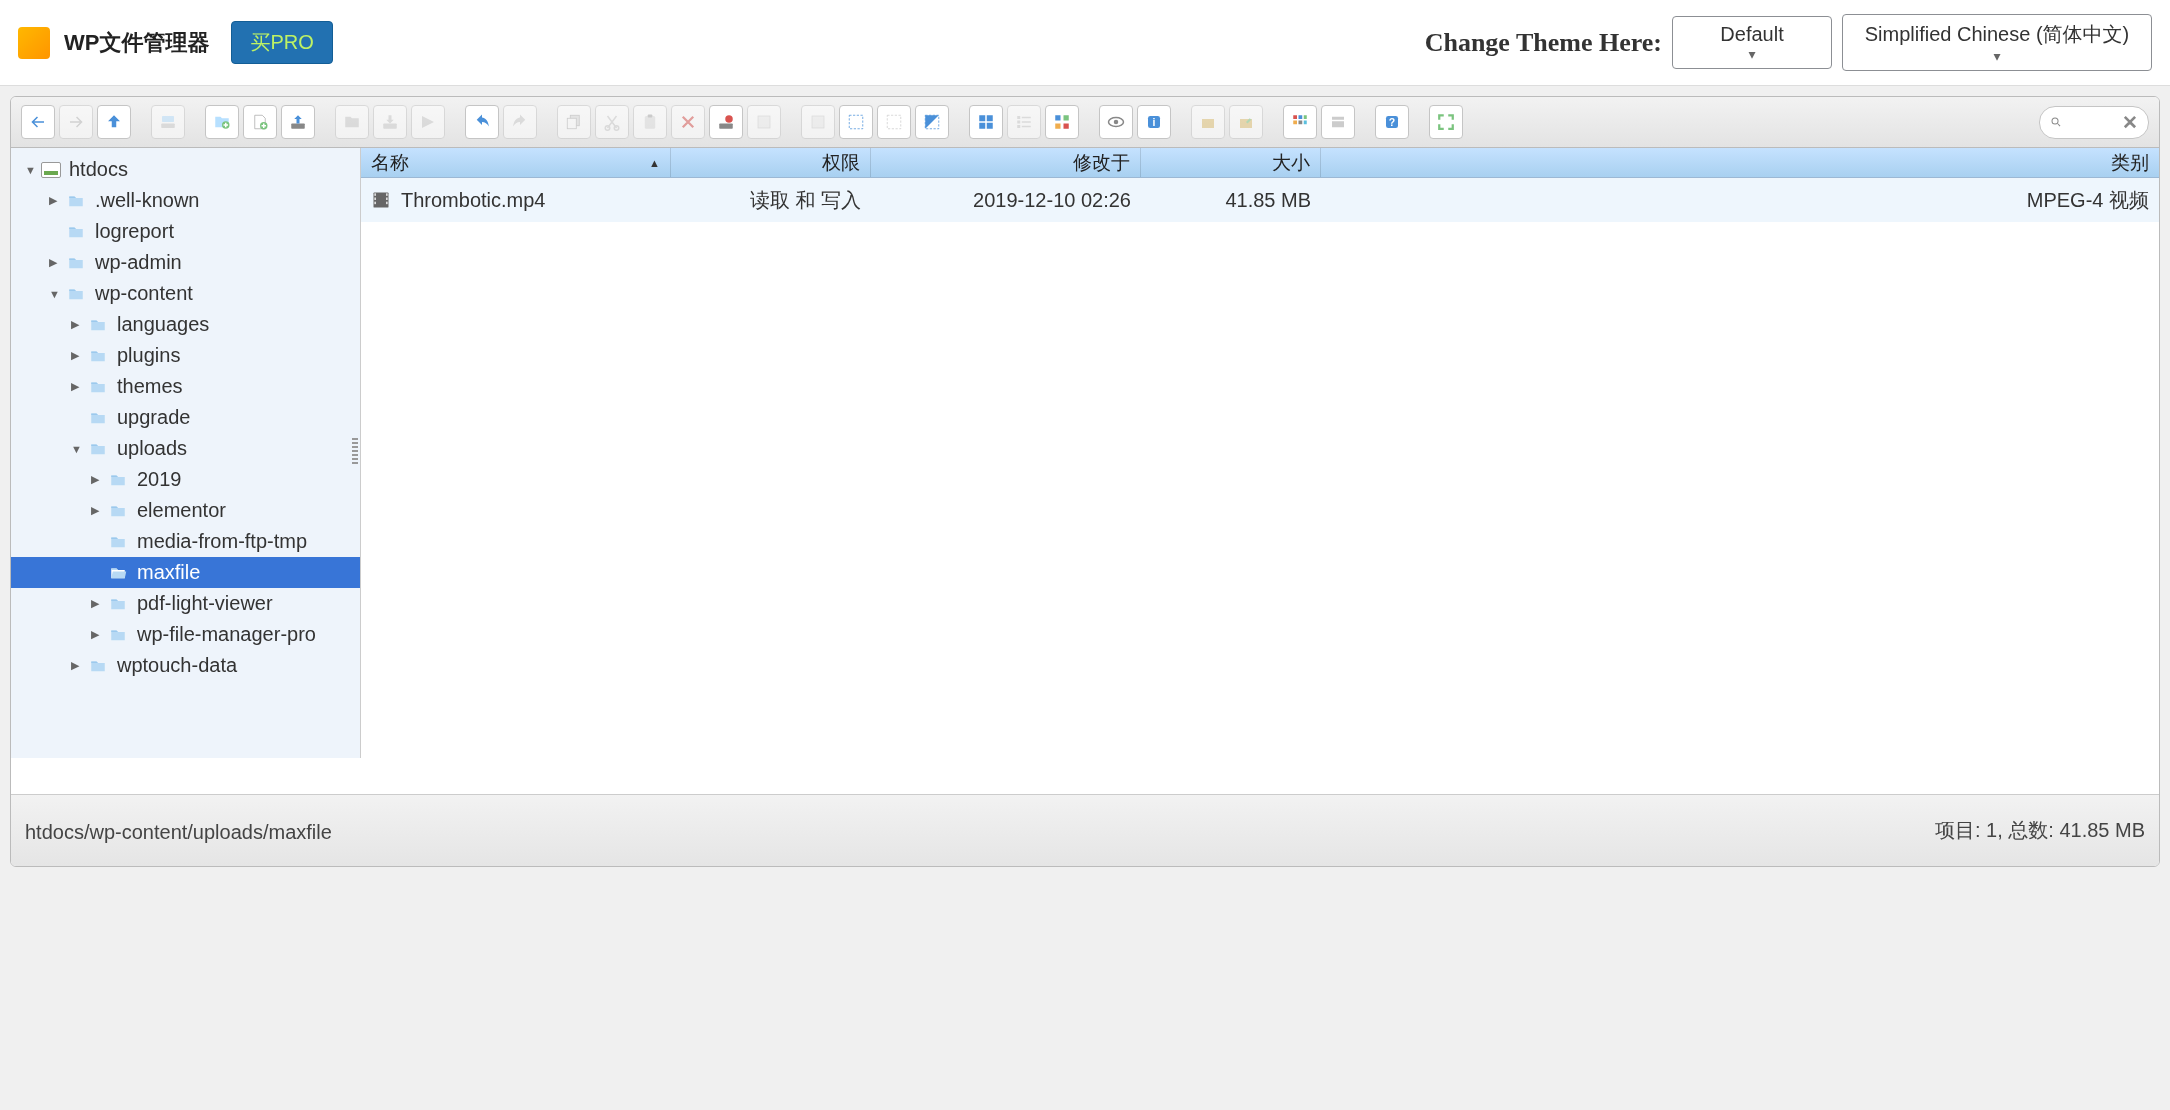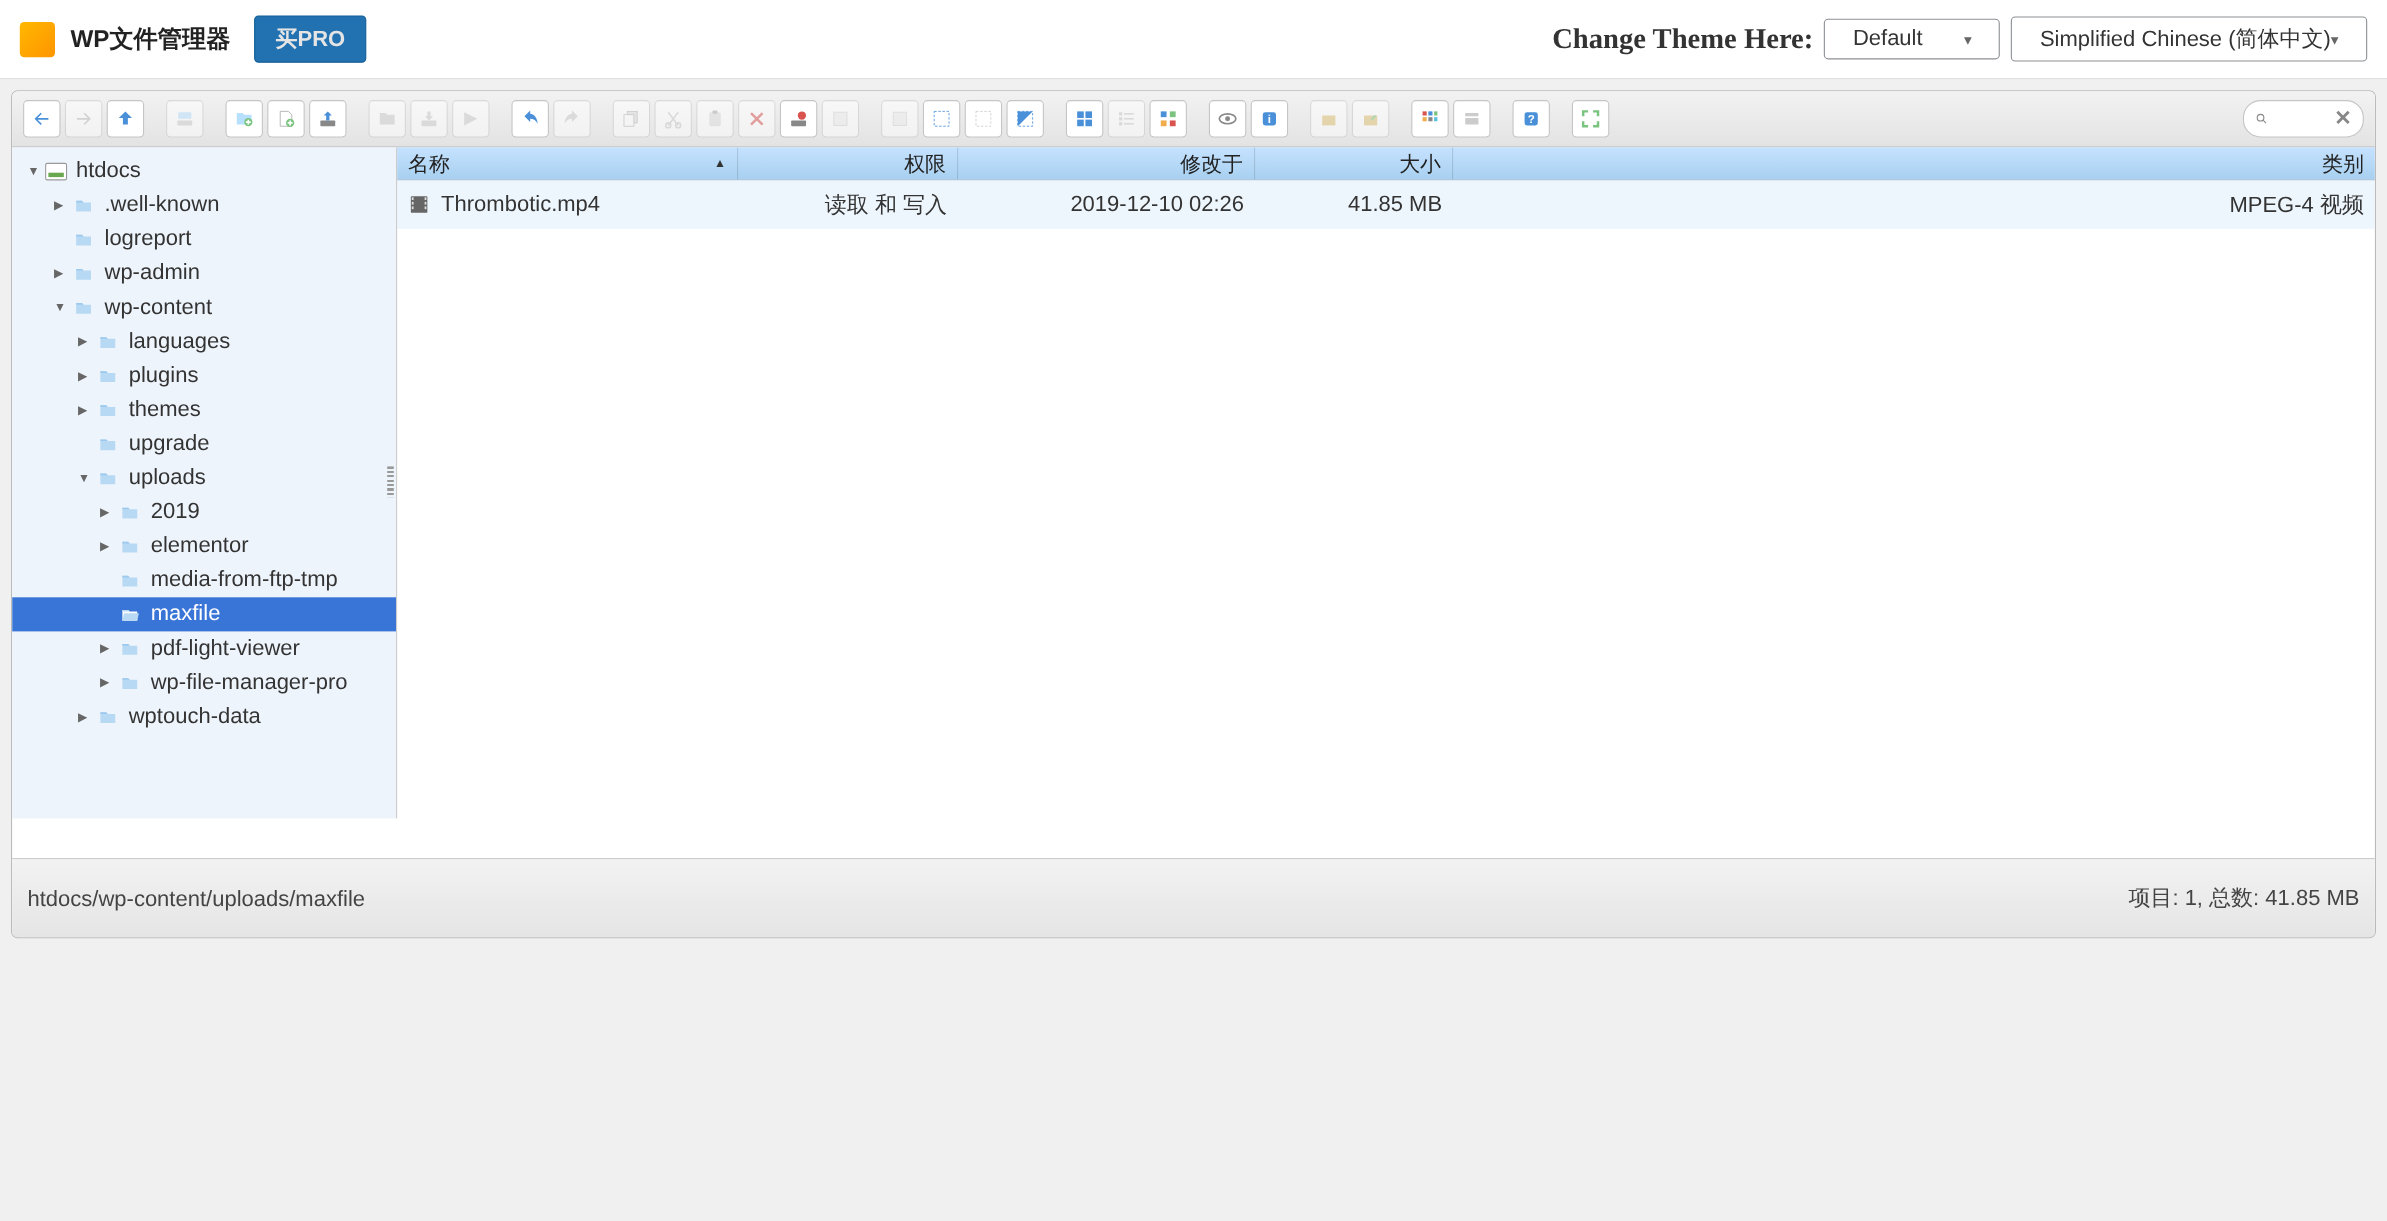--- a/index.html
+++ b/index.html
@@ -23,50 +23,51 @@
   margin-right: 14px;
 }
 .page-title {
   font-size: 22px;
   font-weight: 700;
   color: #222;
 }
 .pro-button {
   margin-left: 22px;
   background: #2271b1;
-  color: #e5e5e5;
+  color: #bef264;
   border: 1px solid #135e96;
   padding: 7px 18px;
   font-size: 20px;
-  font-weight: 700;
+  font-weight: 400;
   border-radius: 4px;
   cursor: pointer;
 }
 .header-right {
   margin-left: auto;
   display: flex;
   align-items: center;
   gap: 10px;
 }
 .header-label {
   font-weight: 700;
   font-size: 26px;
   font-family: Liberation Serif, serif;
 }
 .select-wrap {
   display: flex;
   align-items: center;
   justify-content: space-between;
   border: 1px solid #8c8f94;
   border-radius: 4px;
-  padding: 6px 25px;
+  padding: 6px 12px;
   font-size: 20px;
   background: #fff;
   cursor: pointer;
   min-width: 160px;
+  flex-direction: column;
 }
 .select-wrap.lang { min-width: 310px; }
 .chevron {
   font-size: 14px;
   color: #666;
 }
 
 .fm-wrapper {
   margin: 10px;
   border: 1px solid #bbb;

